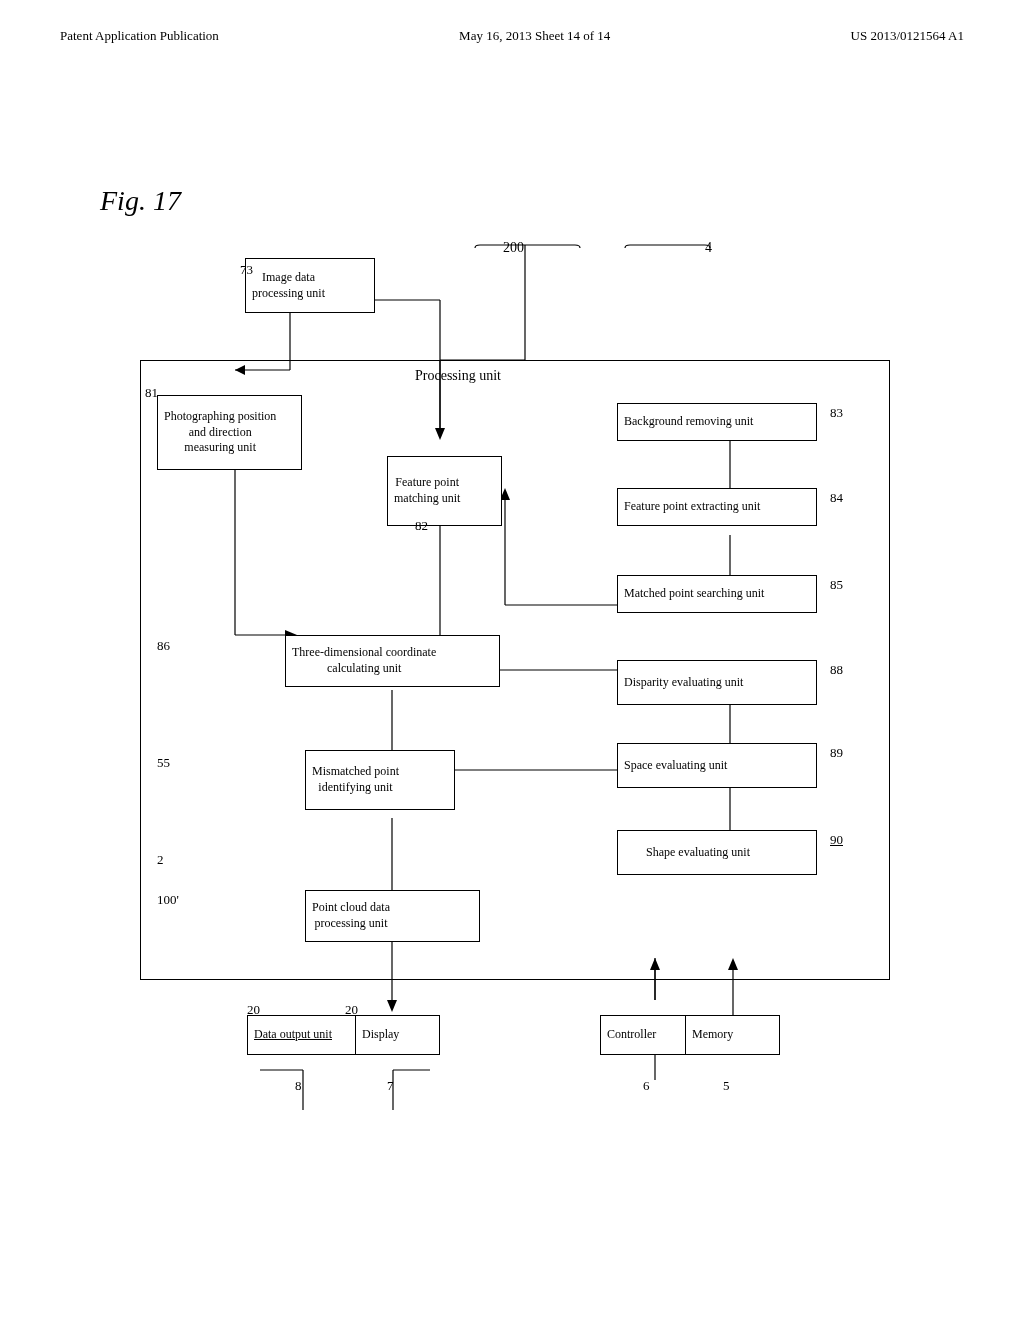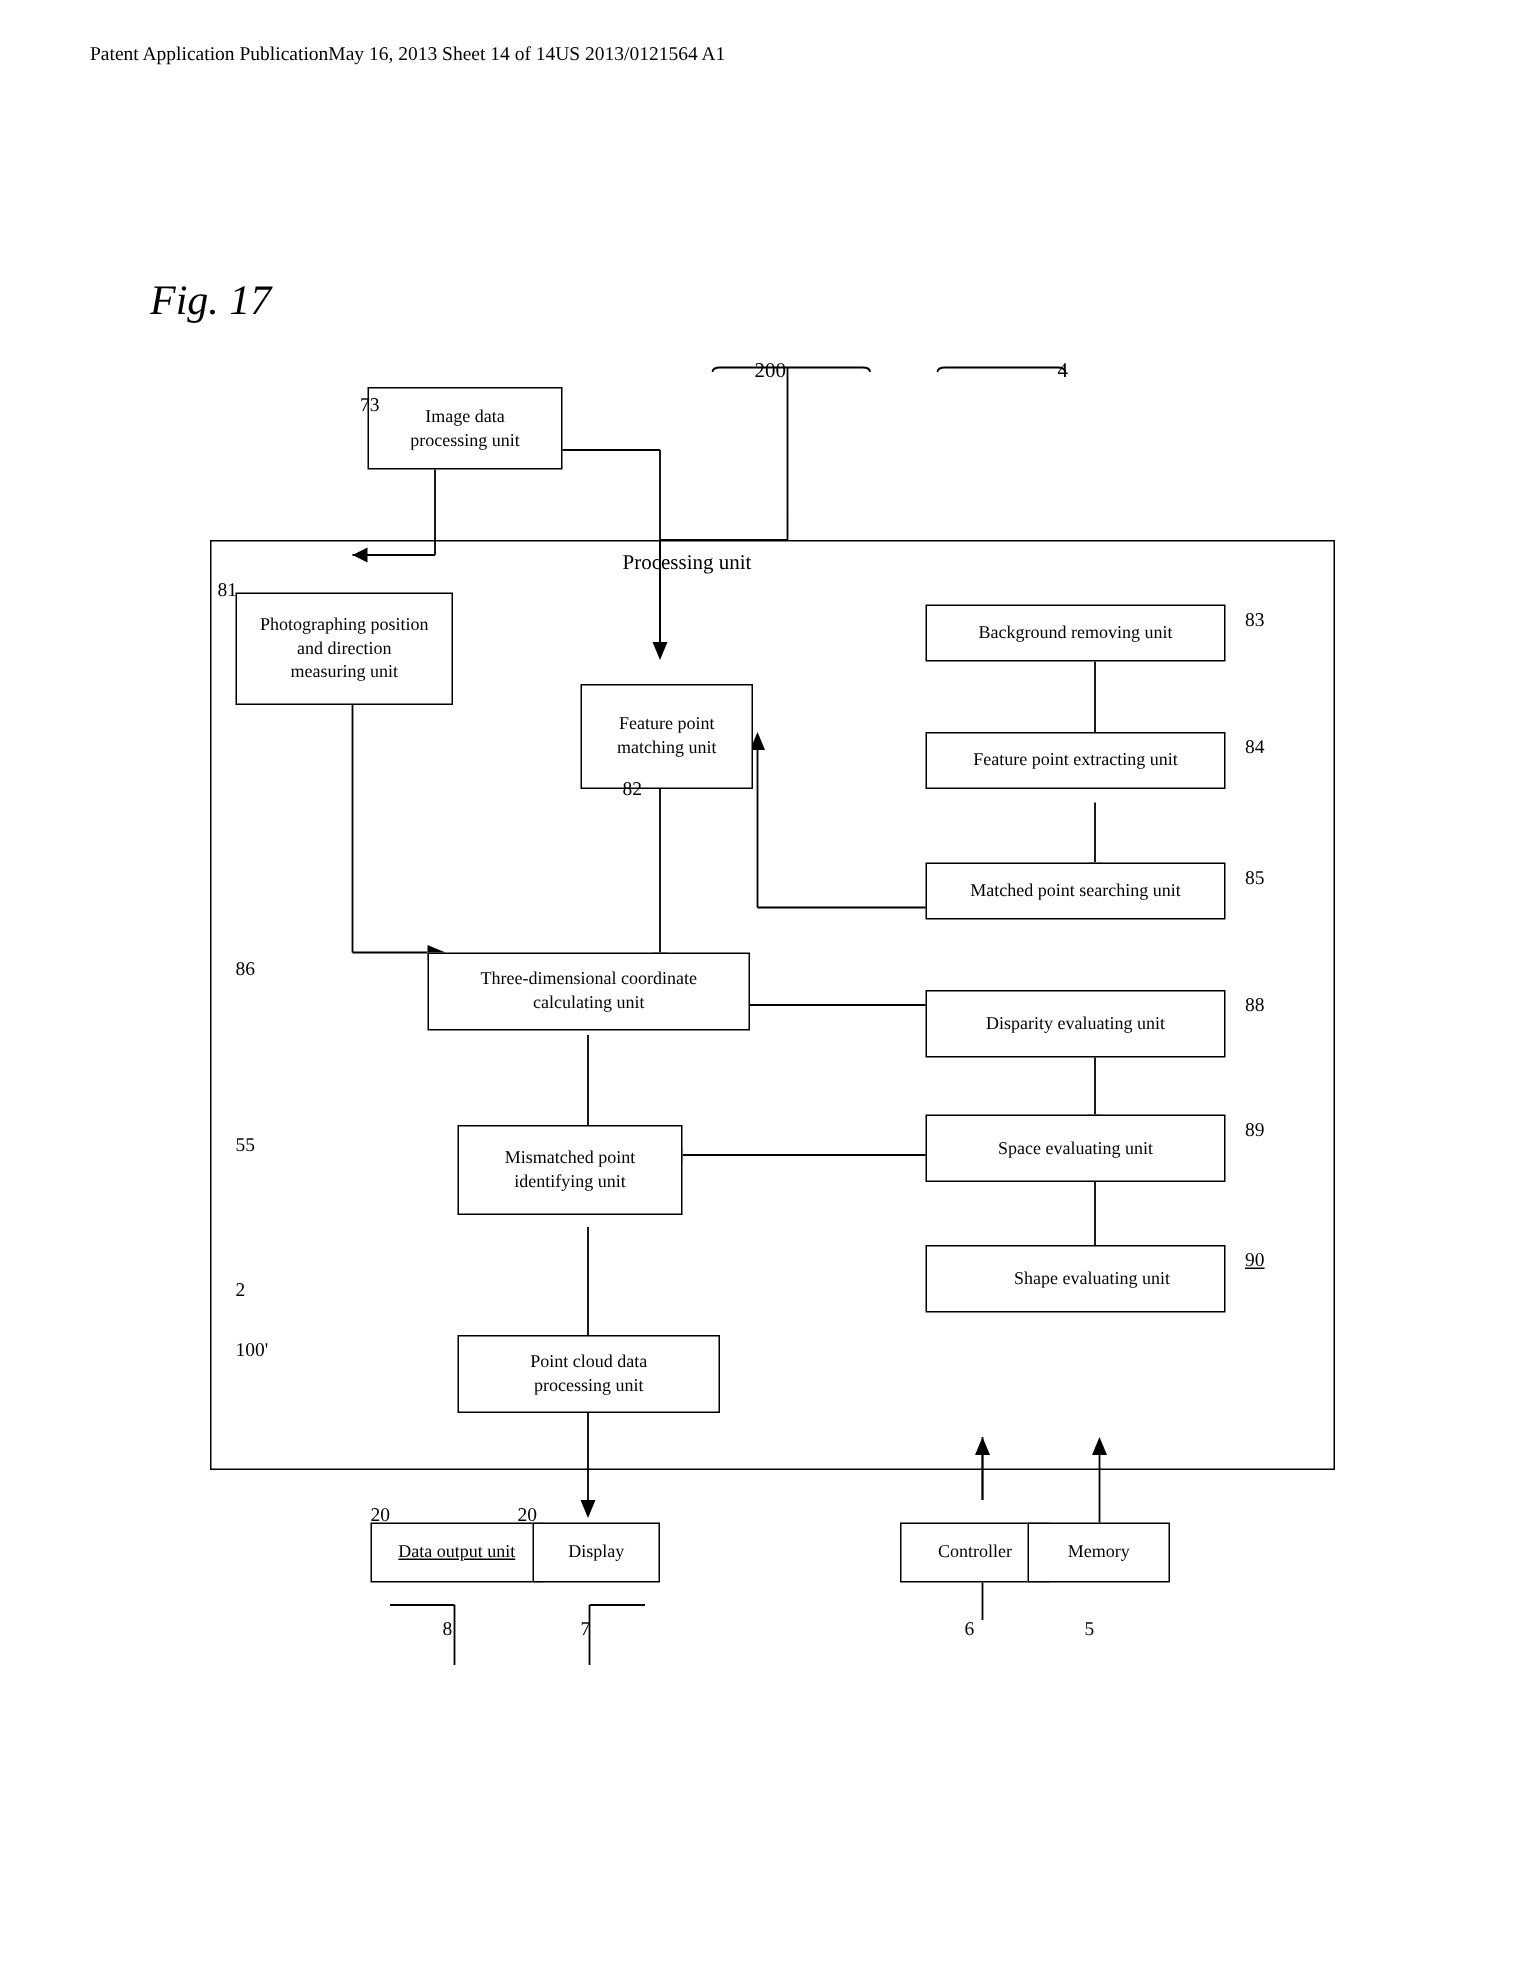--- a/index.html
+++ b/index.html
@@ -9,20 +9,21 @@
       background: #fff;
       font-family: 'Times New Roman', Times, serif;
       font-size: 13px;
       color: #000;
       position: relative;
       overflow: hidden;
     }
 
     .header {
       display: flex;
+      justify-content: space-between;
       align-items: flex-start;
       padding: 28px 60px 0 60px;
       font-size: 13px;
     }
 
     .fig-title {
       position: absolute;
       top: 185px;
       left: 100px;
       font-size: 28px;
@@ -55,21 +56,21 @@
     }
 
     
     .box {
       position: absolute;
       border: 1.5px solid #000;
       background: #fff;
       text-align: center;
       display: flex;
       align-items: center;
-      justify-content: center;
+      justify-content: flex-start;
       font-size: 12px;
       line-height: 1.3;
       padding: 4px 6px;
     }
 
     
     .ref {
       position: absolute;
       font-size: 13px;
     }

